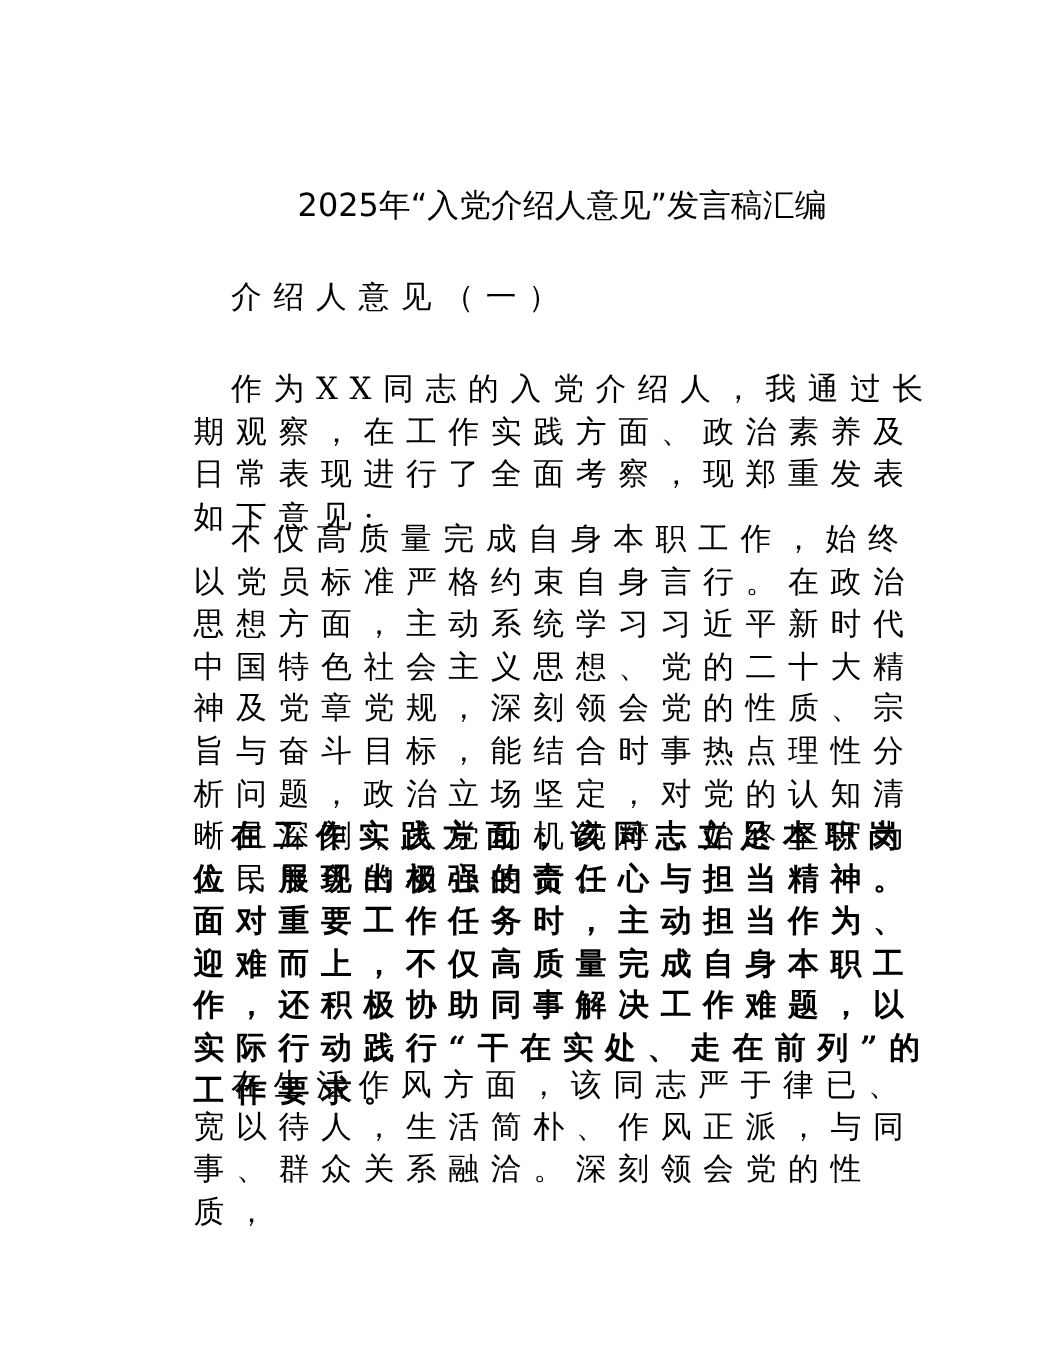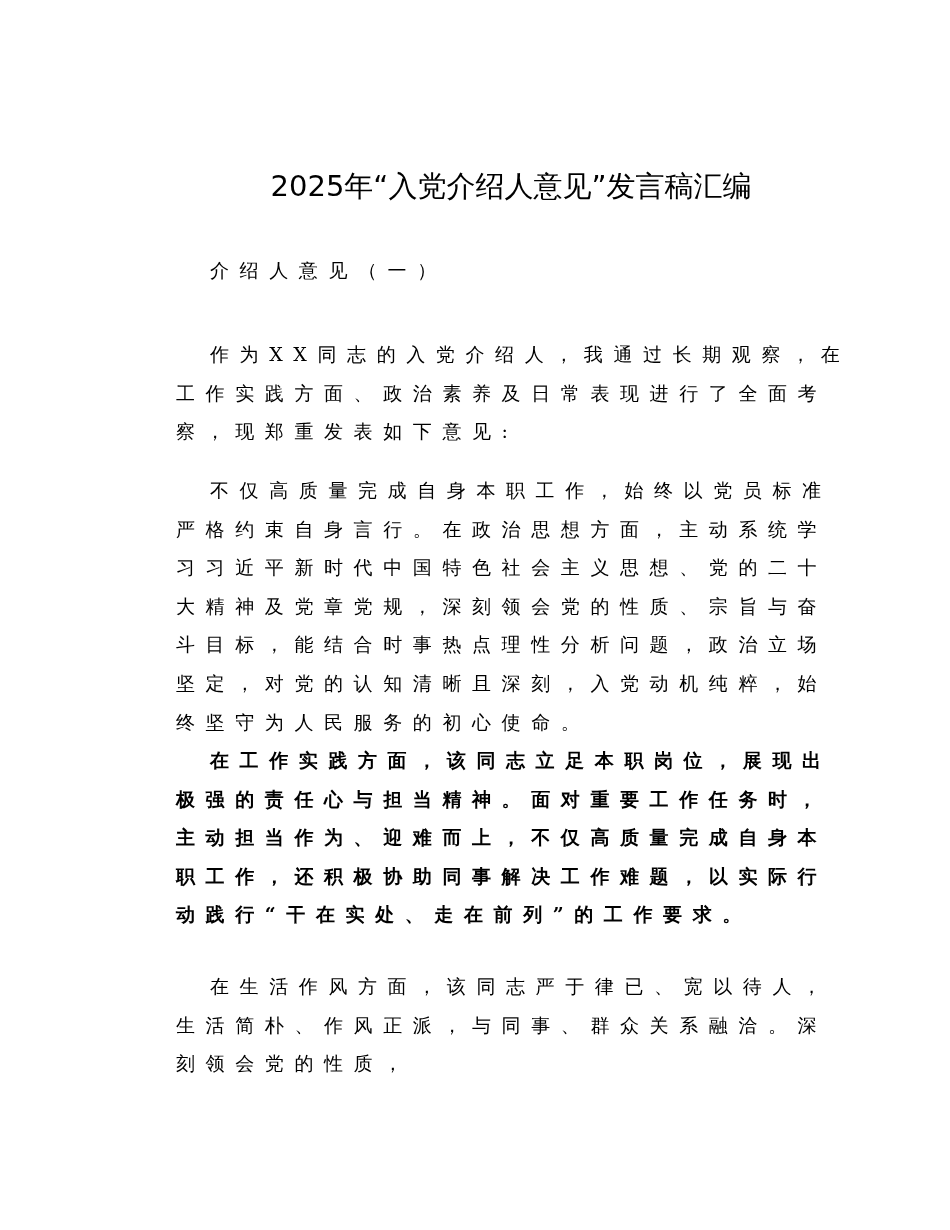--- a/index.html
+++ b/index.html
@@ -8,21 +8,21 @@
     .title {
       position: absolute; left: 0; width: 950px; text-align: center;
       font-family: "DejaVu Sans", "Liberation Sans", sans-serif;
       font-size: 29px; line-height: 40px; color: #000;
     }
     .title.t1 { top: 166px; }
     .title.t2 { top: 193px; }
     .body-text {
       position: absolute; left: 140px; width: 680px;
       font-family: "DejaVu Serif", "Liberation Serif", serif;
-      font-size: 19px; line-height: 38.6px; color: #000;
+      font-size: 28px; line-height: 38.6px; color: #000;
       letter-spacing: 10.6px;
       word-break: break-all;
     }
     .heading { top: 251px; text-indent: 34px; }
     .p1 { top: 335px; text-indent: 34px; }
     .p2 { top: 471px; text-indent: 34px; }
     .p3 { top: 741px; text-indent: 34px; font-weight: bold; }
     .p4 { top: 967px; text-indent: 34px; }
   </style>
 </head>

